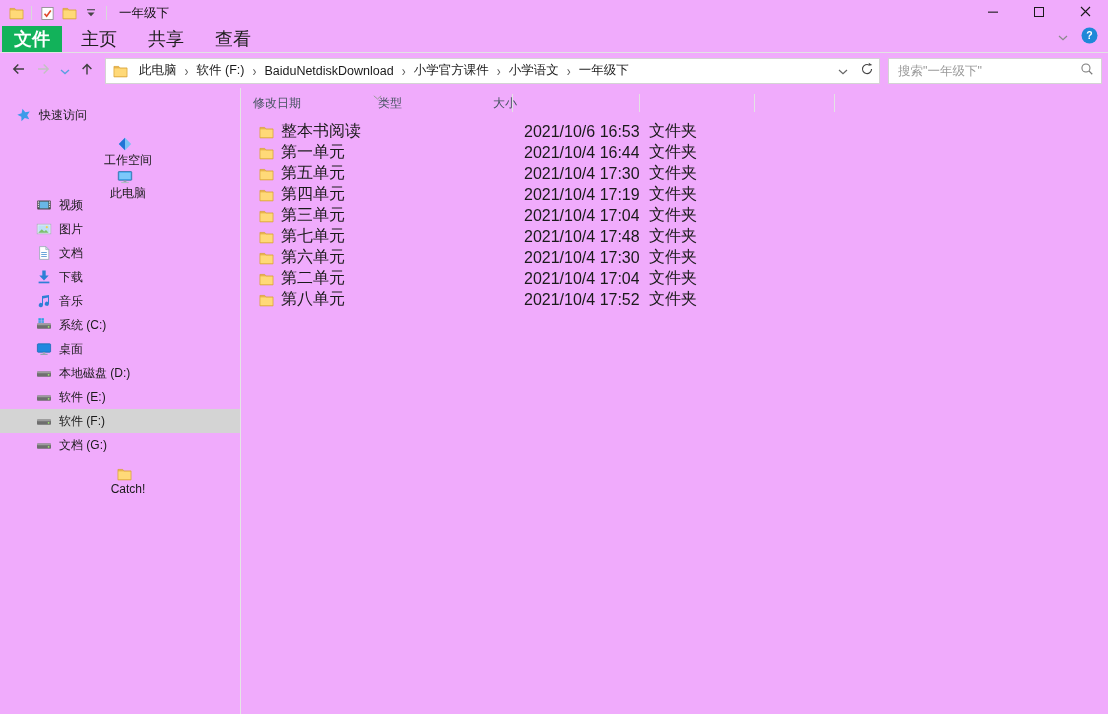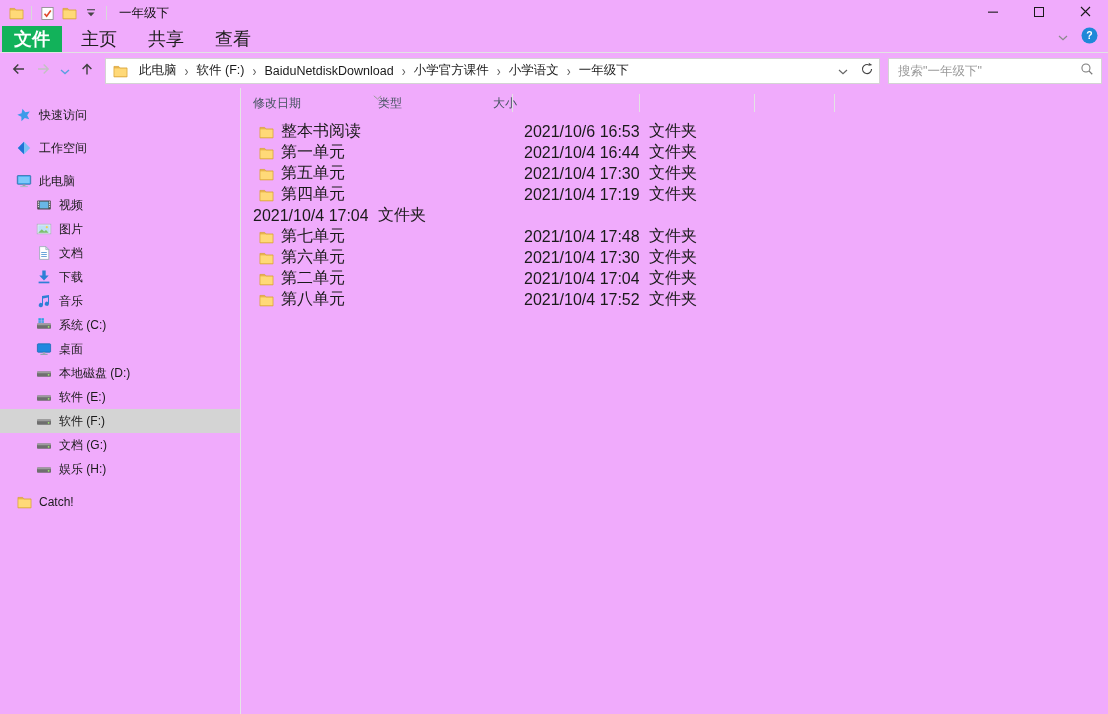--- a/index.html
+++ b/index.html
@@ -38,21 +38,21 @@
   .addr-btn { width:24px; height:24px; display:flex; align-items:center; justify-content:center; }
   .searchbox { width:214px; height:26px; border:1px solid #d4d4d4; display:flex; align-items:center; margin-left:8px; padding:0 7px 0 9px; background:#fff; }
   .searchbox input { flex:1; border:none; outline:none; font-size:12.5px; color:#1a1a1a; font-family:inherit; background:transparent; min-width:0; }
   .searchbox input::placeholder { color:#9a9a9a; opacity:1; }
 
   
   .bodyarea { flex:1; display:flex; min-height:0; }
   .sidebar { width:241px; flex:0 0 241px; border-right:1px solid #e5e5e5; padding-top:15px; overflow:hidden; }
   .side-item { height:24px; display:flex; align-items:center; padding-left:16px; cursor:default; }
   .side-item.lvl1 { padding-left:36px; }
-  .side-item.group-start { margin-top:9px; }
+  .side-item.group-start { margin-top:9px;flex-direction:column; }
   .side-item.selected { background:#d4d4d4; }
   .side-item .icon { width:16px; height:16px; display:inline-flex; align-items:center; justify-content:center; margin-right:7px; flex:0 0 16px; }
   .side-label { font-size:12px; color:#1a1a1a; white-space:nowrap; }
 
   .main { flex:1; position:relative; min-width:0; }
   .col-headers { height:30px; position:relative; display:flex; align-items:center; color:#44535f; }
   .hcell { height:100%; display:flex; align-items:center; font-size:12px; }
   .hsep { position:absolute; top:6px; width:1px; height:18px; background:#e3e3e3; }
   .sort-chevron { position:absolute; left:132px; top:1px; }
   .c-name { width:271px; padding-left:18px; }
@@ -351,30 +351,20 @@
         <div class="side-item lvl1">
           <span class="icon">
             <svg width="16" height="16" viewBox="0 0 16 16">
               <rect x="1" y="6.4" width="14" height="5.4" rx="0.8" fill="#6E6E6E"></rect>
               <rect x="1" y="6.4" width="14" height="1.9" rx="0.8" fill="#9C9C9C"></rect>
               <circle cx="12.6" cy="9.8" r="0.9" fill="#9FE870"></circle>
             </svg>
           </span>
           <span class="side-label">文档 (G:)</span>
         </div>
-        <div class="side-item lvl1">
-          <span class="icon">
-            <svg width="16" height="16" viewBox="0 0 16 16">
-              <rect x="1" y="6.4" width="14" height="5.4" rx="0.8" fill="#6E6E6E"></rect>
-              <rect x="1" y="6.4" width="14" height="1.9" rx="0.8" fill="#9C9C9C"></rect>
-              <circle cx="12.6" cy="9.8" r="0.9" fill="#9FE870"></circle>
-            </svg>
-          </span>
-          <span class="side-label">娱乐 (H:)</span>
-        </div>
         <div class="side-item group-start">
           <span class="icon">
             <svg width="15" height="14" viewBox="0 0 16 15">
               <path d="M1 2.6h5.1l1.3 1.6H15v9.6H1z" fill="#E9B44C"></path>
               <path d="M1 4.7h14v8.8H1z" fill="#FFD978"></path>
               <path d="M1 2.6h5.1l1.3 1.6H15v9.6H1z" fill="none" stroke="#D8A439" stroke-width="0.8"></path>
             </svg>
           </span>
           <span class="side-label">Catch!</span>
         </div>
@@ -447,20 +437,30 @@
                   <path d="M1 2.6h5.1l1.3 1.6H15v9.6H1z" fill="none" stroke="#D8A439" stroke-width="0.8"></path>
                 </svg>
               </span>
               <span>第四单元</span>
             </div>
             <div class="cell c-date">2021/10/4 17:19</div>
             <div class="cell c-type">文件夹</div>
             <div class="cell c-size"></div>
           </div>
           <div class="file-row">
+            <div class="cell c-name">
+              <span class="icon">
+                <svg width="15" height="14" viewBox="0 0 16 15">
+                  <path d="M1 2.6h5.1l1.3 1.6H15v9.6H1z" fill="#E9B44C"></path>
+                  <path d="M1 4.7h14v8.8H1z" fill="#FFD978"></path>
+                  <path d="M1 2.6h5.1l1.3 1.6H15v9.6H1z" fill="none" stroke="#D8A439" stroke-width="0.8"></path>
+                </svg>
+              </span>
+              <span>第三单元</span>
+            </div>
             <div class="cell c-date">2021/10/4 17:04</div>
             <div class="cell c-type">文件夹</div>
             <div class="cell c-size"></div>
           </div>
           <div class="file-row">
             <div class="cell c-name">
               <span class="icon">
                 <svg width="15" height="14" viewBox="0 0 16 15">
                   <path d="M1 2.6h5.1l1.3 1.6H15v9.6H1z" fill="#E9B44C"></path>
                   <path d="M1 4.7h14v8.8H1z" fill="#FFD978"></path>

